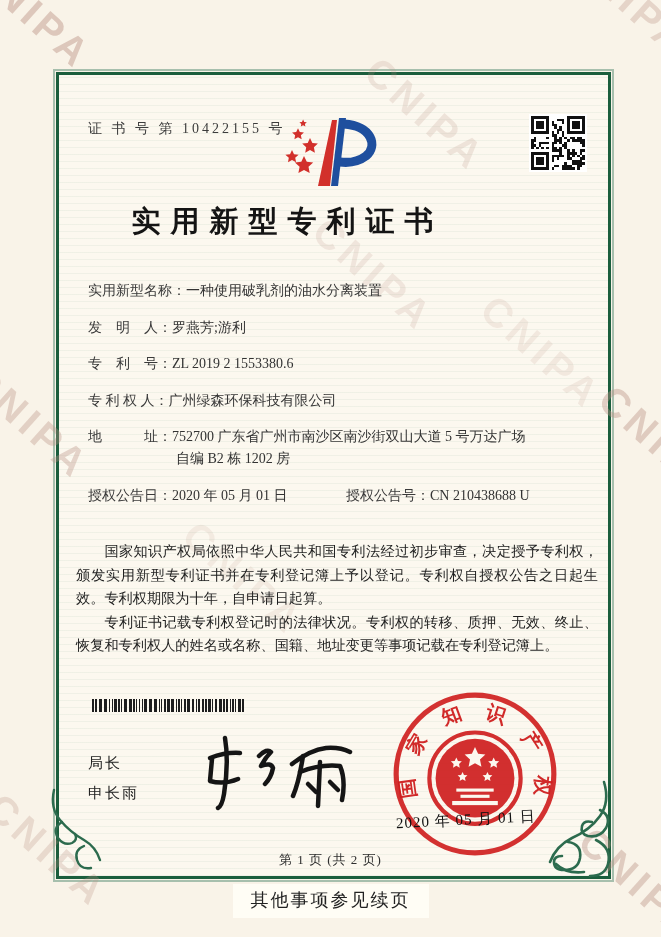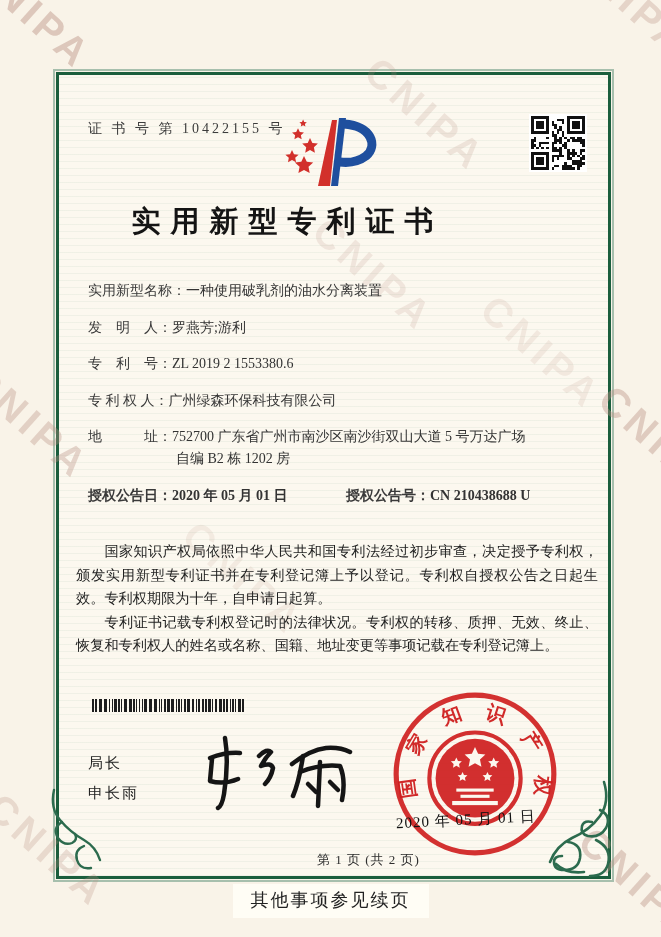--- a/index.html
+++ b/index.html
@@ -41,37 +41,37 @@
   .qr svg{display:block;width:100%;height:100%;}
   .title{
     position:absolute;left:0;top:202px;width:575px;text-align:center;
     font-size:29px;font-weight:bold;letter-spacing:10px;color:#141414;
   }
   .fields{position:absolute;left:88px;top:280px;width:486px;font-size:14px;color:#333;}
   .row{margin-bottom:14.5px;line-height:22px;}
   .row .lbl{display:inline-block;vertical-align:top;color:#3a3a3a;}
   .row .val{display:inline-block;vertical-align:top;max-width:360px;}
   .addr-line2{padding-left:88px;line-height:22px;margin-top:-14.5px;margin-bottom:14.5px;}
-  .row-grant{display:flex;font-weight:bold;}
+  .row-grant{display:flex;}
   .grant-left{width:258px;flex:none;}
   .paragraphs{
     position:absolute;left:76px;top:540px;width:522px;
     font-size:14.2px;line-height:23.6px;text-align:justify;color:#1e1e1e;
   }
   .paragraphs p{margin:0;text-indent:2em;}
   .barcode{position:absolute;left:92px;top:699px;height:13px;display:flex;align-items:stretch;}
   .barcode i{display:block;background:#1d1d1d;}
   .director{position:absolute;left:88px;top:748px;font-size:15px;line-height:30px;color:#222;letter-spacing:2px;}
   .autograph{position:absolute;left:196px;top:726px;width:170px;height:95px;}
   .seal{position:absolute;left:392px;top:691px;width:166px;height:166px;}
   .seal-date{
     position:absolute;left:396px;top:810px;width:160px;font-size:15px;color:#111;
     letter-spacing:1px;transform:rotate(-3deg);white-space:nowrap;
   }
-  .page-info{position:absolute;left:56px;top:851px;width:549px;text-align:center;font-size:13px;color:#2e2e2e;letter-spacing:1px;padding-left:38px;}
+  .page-info{position:absolute;left:56px;top:851px;width:549px;text-align:center;font-size:13px;color:#2e2e2e;letter-spacing:1px;}
   .continuation{position:absolute;left:0;top:884px;width:661px;text-align:center;}
   .continuation span{
     display:inline-block;background:rgba(255,253,246,0.95);
     padding:4px 18px 6px;font-size:18px;color:#222;letter-spacing:2px;
   }
   .flourish{position:absolute;z-index:4;}
   .fl-br{left:538px;top:780px;width:88px;height:100px;}
   .fl-bl{left:36px;top:788px;width:70px;height:88px;transform:scaleX(-1);}
 </style>
 </head>

